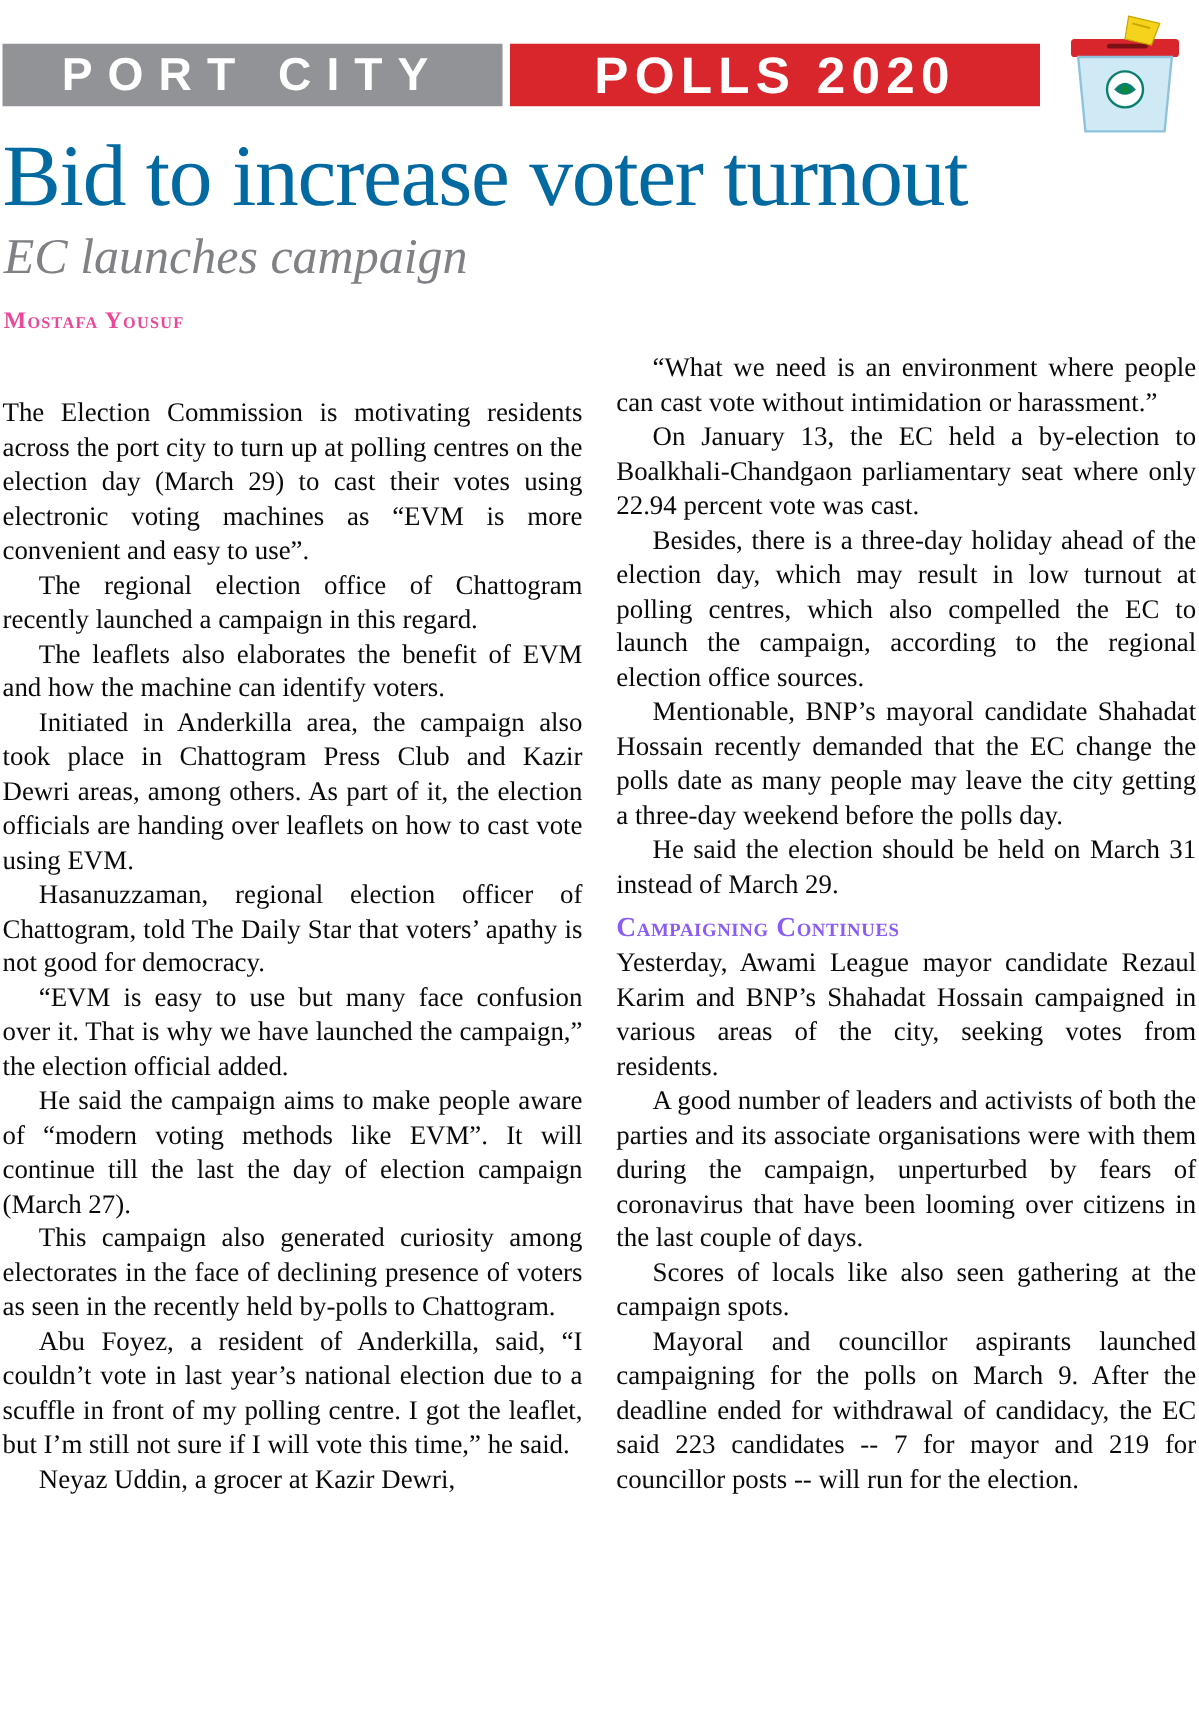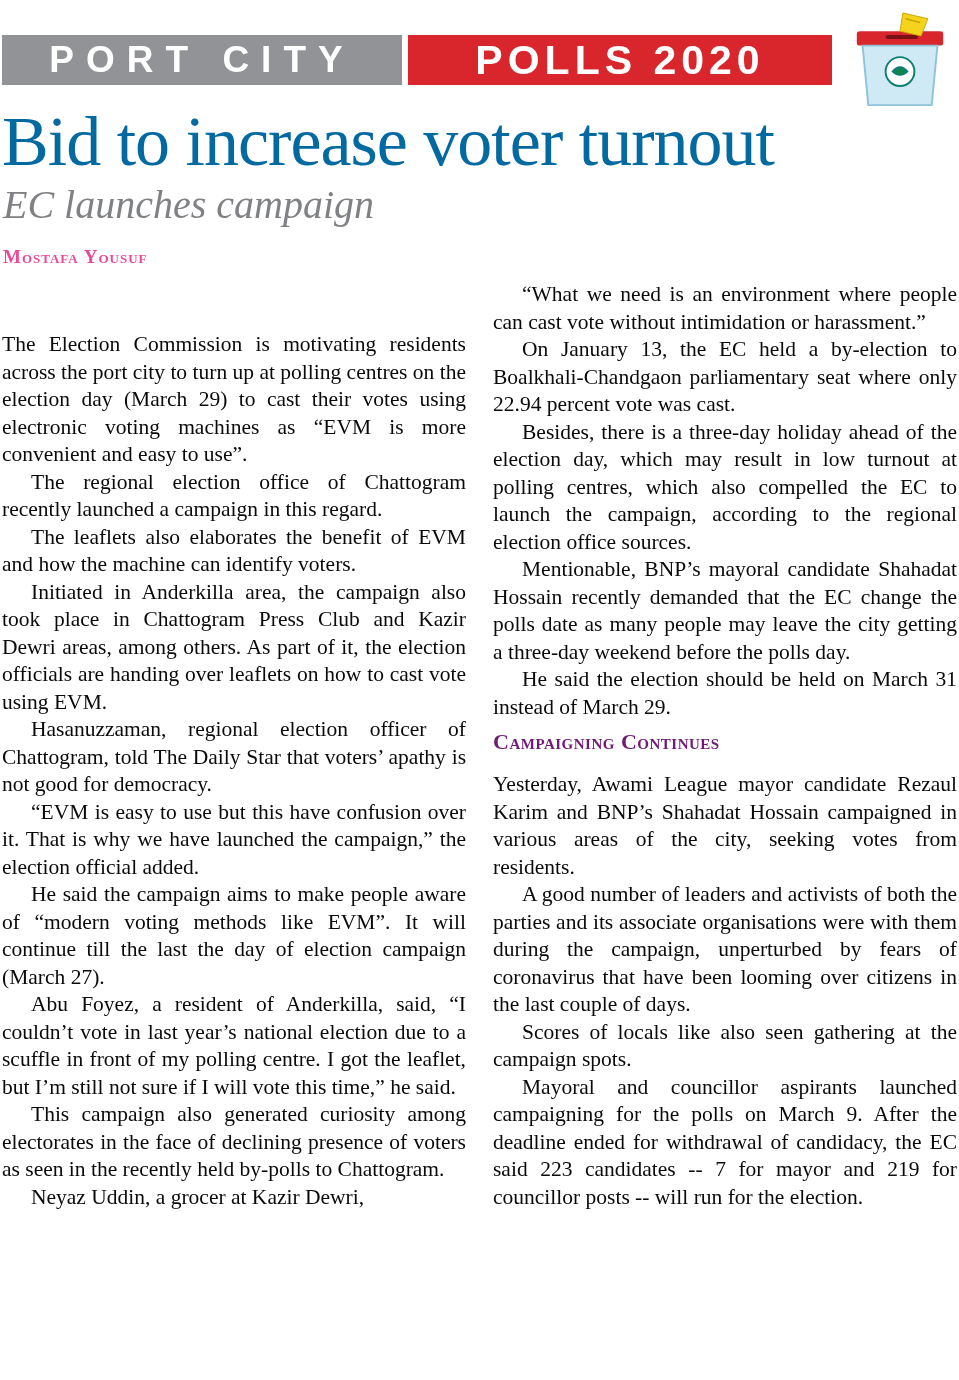--- a/index.html
+++ b/index.html
@@ -42,21 +42,21 @@
   .columns { display:flex; gap:27px; margin-top:13px;align-items:flex-end; }
   .col { width:464px; flex:0 0 aupx; flex:0 0 464px; }
   .col p {
     font-size:21.5px; line-height:27.5px; text-align:justify;
     text-indent:29px; color:#0a0a0a;
   }
   .col p.no-indent { text-indent:0; }
   h3.section-header {
     font-size:22px; line-height:27px; font-weight:bold;
     font-variant:small-caps; letter-spacing:0.5px;
-    margin:7px 0 16px 0; color:#701a75;
+    margin:7px 0 2px 0; color:#8b5cf6;
   }
 </style>
 </head>
 <body>
 
 <div class="page">
 
   <header class="masthead">
     <div class="bar bar-gray">
       <span class="bar-label">PORT CITY</span>
@@ -83,24 +83,24 @@
   <div class="byline">Mostafa Yousuf</div>
 
   <div class="columns">
 
     <div class="col">
       <p class="no-indent">The Election Commission is motivating residents across the port city to turn up at polling centres on the election day (March 29) to cast their votes using electronic voting machines as “EVM is more convenient and easy to use”.</p>
       <p>The regional election office of Chattogram recently launched a campaign in this regard.</p>
       <p>The leaflets also elaborates the benefit of EVM and how the machine can identify voters.</p>
       <p>Initiated in Anderkilla area, the campaign also took place in Chattogram Press Club and Kazir Dewri areas, among others. As part of it, the election officials are handing over leaflets on how to cast vote using EVM.</p>
       <p>Hasanuzzaman, regional election officer of Chattogram, told The Daily Star that voters’ apathy is not good for democracy.</p>
-      <p>“EVM is easy to use but this have confusion over it. That is why we have launched the campaign,” the election official added.</p>
+      <p>“EVM is easy to use but many face confusion over it. That is why we have launched the campaign,” the election official added.</p>
       <p>He said the campaign aims to make people aware of “modern voting methods like EVM”. It will continue till the last the day of election campaign (March 27).</p>
+      <p>This campaign also generated curiosity among electorates in the face of declining presence of voters as seen in the recently held by-polls to Chattogram.</p>
       <p>Abu Foyez, a resident of Anderkilla, said, “I couldn’t vote in last year’s national election due to a scuffle in front of my polling centre. I got the leaflet, but I’m still not sure if I will vote this time,” he said.</p>
-      <p>This campaign also generated curiosity among electorates in the face of declining presence of voters as seen in the recently held by-polls to Chattogram.</p>
       <p>Neyaz Uddin, a grocer at Kazir Dewri,</p>
     </div>
 
     <div class="col">
       <p>“What we need is an environment where people can cast vote without intimidation or harassment.”</p>
       <p>On January 13, the EC held a by-election to Boalkhali-Chandgaon parliamentary seat where only 22.94 percent vote was cast.</p>
       <p>Besides, there is a three-day holiday ahead of the election day, which may result in low turnout at polling centres, which also compelled the EC to launch the campaign, according to the regional election office sources.</p>
       <p>Mentionable, BNP’s mayoral candidate Shahadat Hossain recently demanded that the EC change the polls date as many people may leave the city getting a three-day weekend before the polls day.</p>
       <p>He said the election should be held on March 31 instead of March 29.</p>
       <h3 class="section-header">Campaigning Continues</h3>

